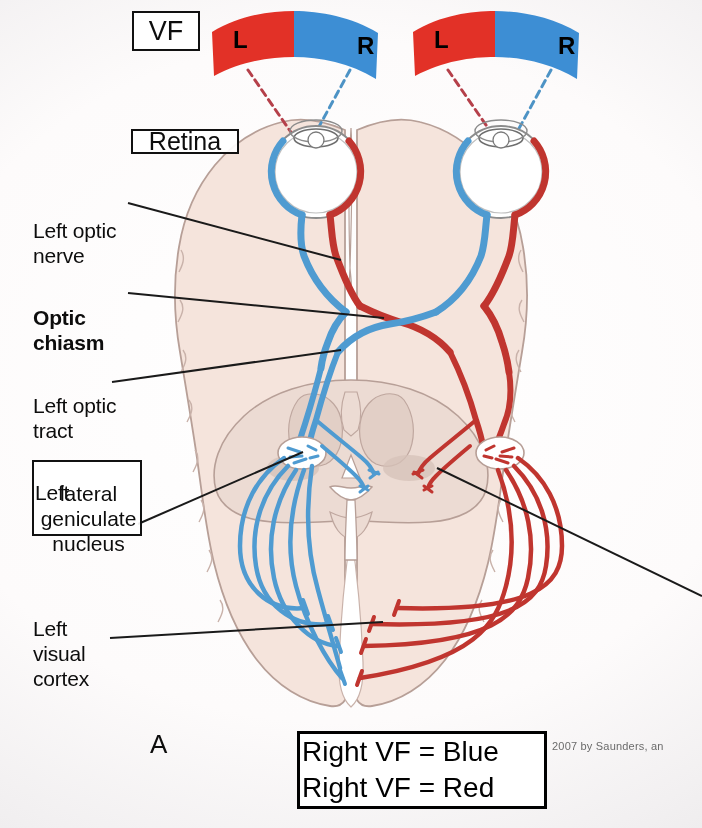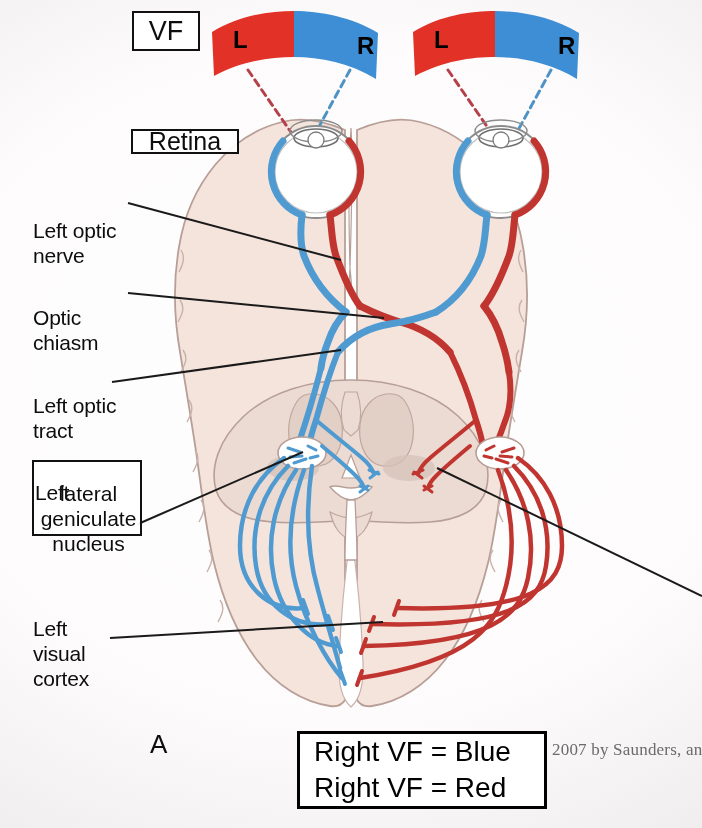--- a/index.html
+++ b/index.html
@@ -47,35 +47,35 @@
   #retina-box{left:131px;top:129px;width:108px;height:25px;}
   #retina-box .txt{font-size:25px;}
   #lgn-box{left:32px;top:460px;width:110px;height:76px;border-width:2px;}
   #lgn-box .txt{font-size:21px;line-height:25px;text-align:center;width:100%;padding-left:3px;box-sizing:border-box;margin-top:40px;}
 
   #legend-box{
     left:297px;top:731px;width:250px;height:78px;
     border:3px solid #000;background:#fff;
     display:flex;flex-direction:column;
     align-items:flex-start;justify-content:center;
-    padding-left:14px;box-sizing:border-box;
+    padding-left:2px;box-sizing:border-box;
   }
   #legend-box .txt{font-size:28px;line-height:36px;color:#000;}
 
   #lbl-nerve{left:33px;top:174px;}
-  #lbl-chiasm{left:33px;top:261px;}
+  #lbl-chiasm{left:33px;top:261px;font-weight:bold;}
   #lbl-tract{left:33px;top:349px;}
   #lbl-lgn-left{left:35px;top:436px;}
   #lbl-cortex{left:33px;top:572px;}
   #lbl-A{left:150px;top:688px;font-size:26px;}
 
   #copyright{
     position:absolute;left:552px;top:740px;
-    font-size:17px;color:#6b6b6b;
-    font-family:Liberation Serif, serif;
+    font-size:11px;color:#6b6b6b;
+    font-family:Liberation Sans, sans-serif;
     white-space:pre;letter-spacing:0.2px;
   }
   .vfletter{
     position:absolute;font-weight:bold;font-size:24px;color:#000;
     font-family:"Liberation Sans", sans-serif;
   }
 </style>
 </head>
 <body>
 

